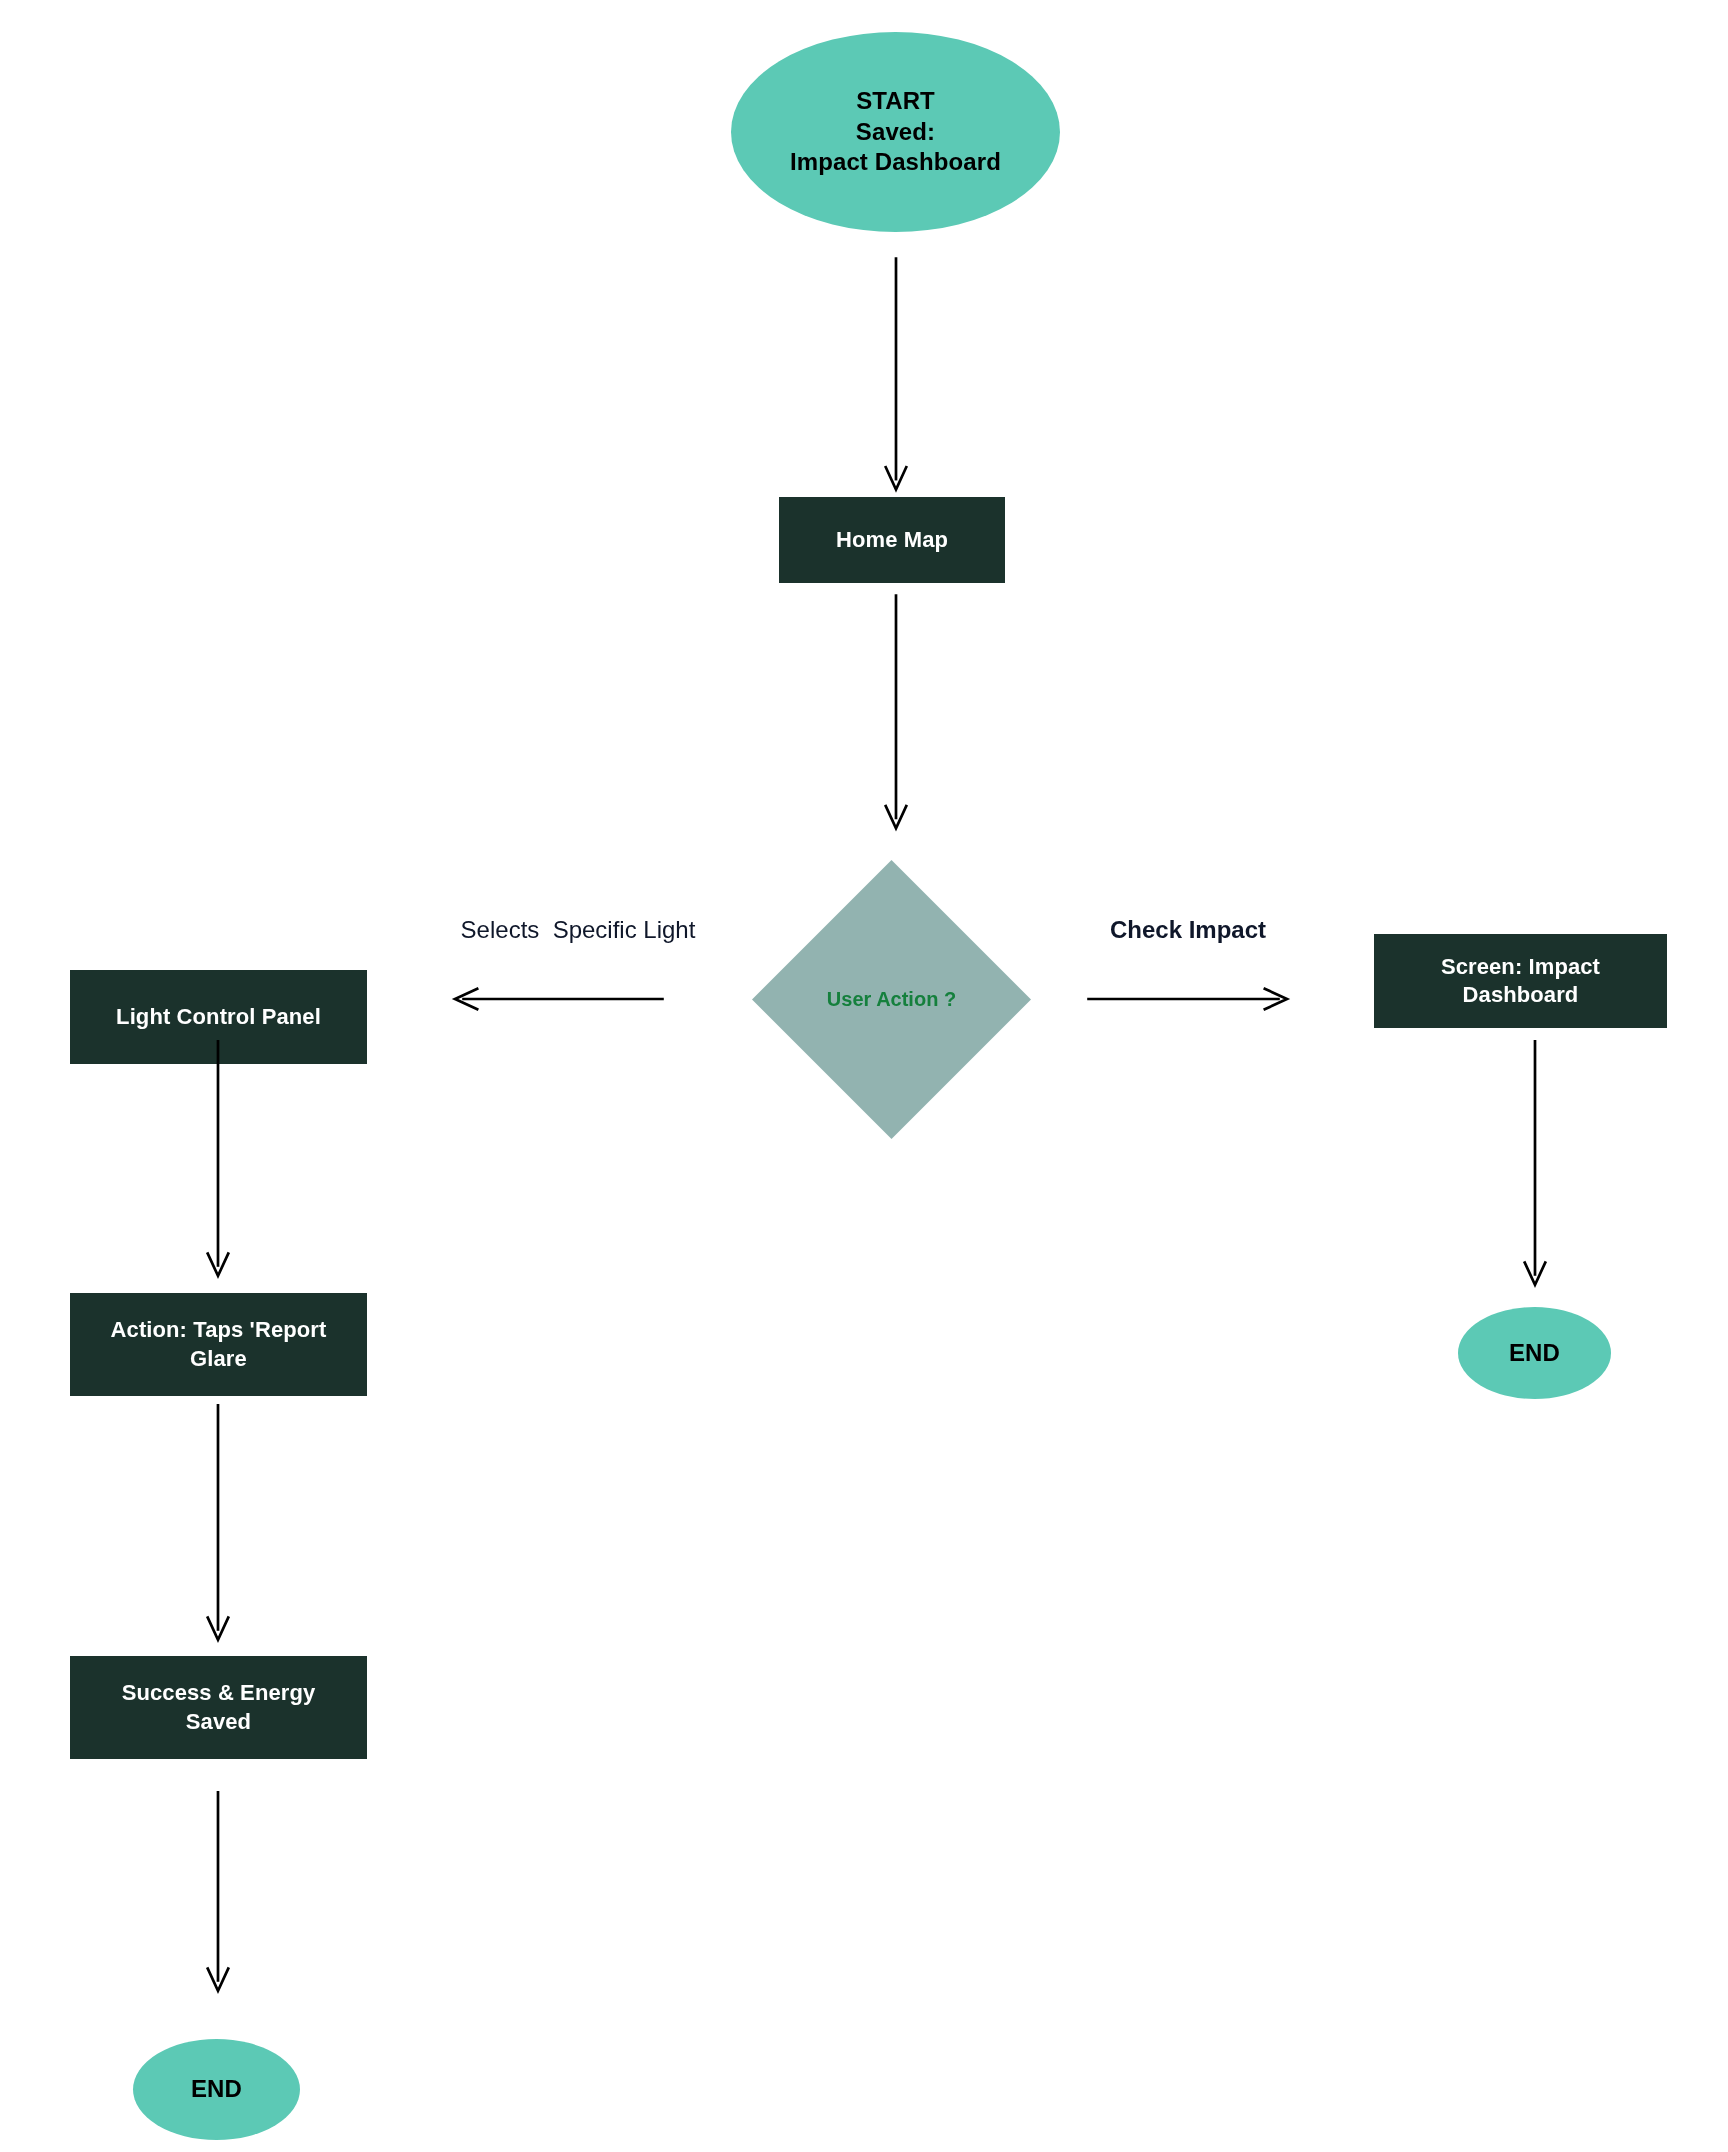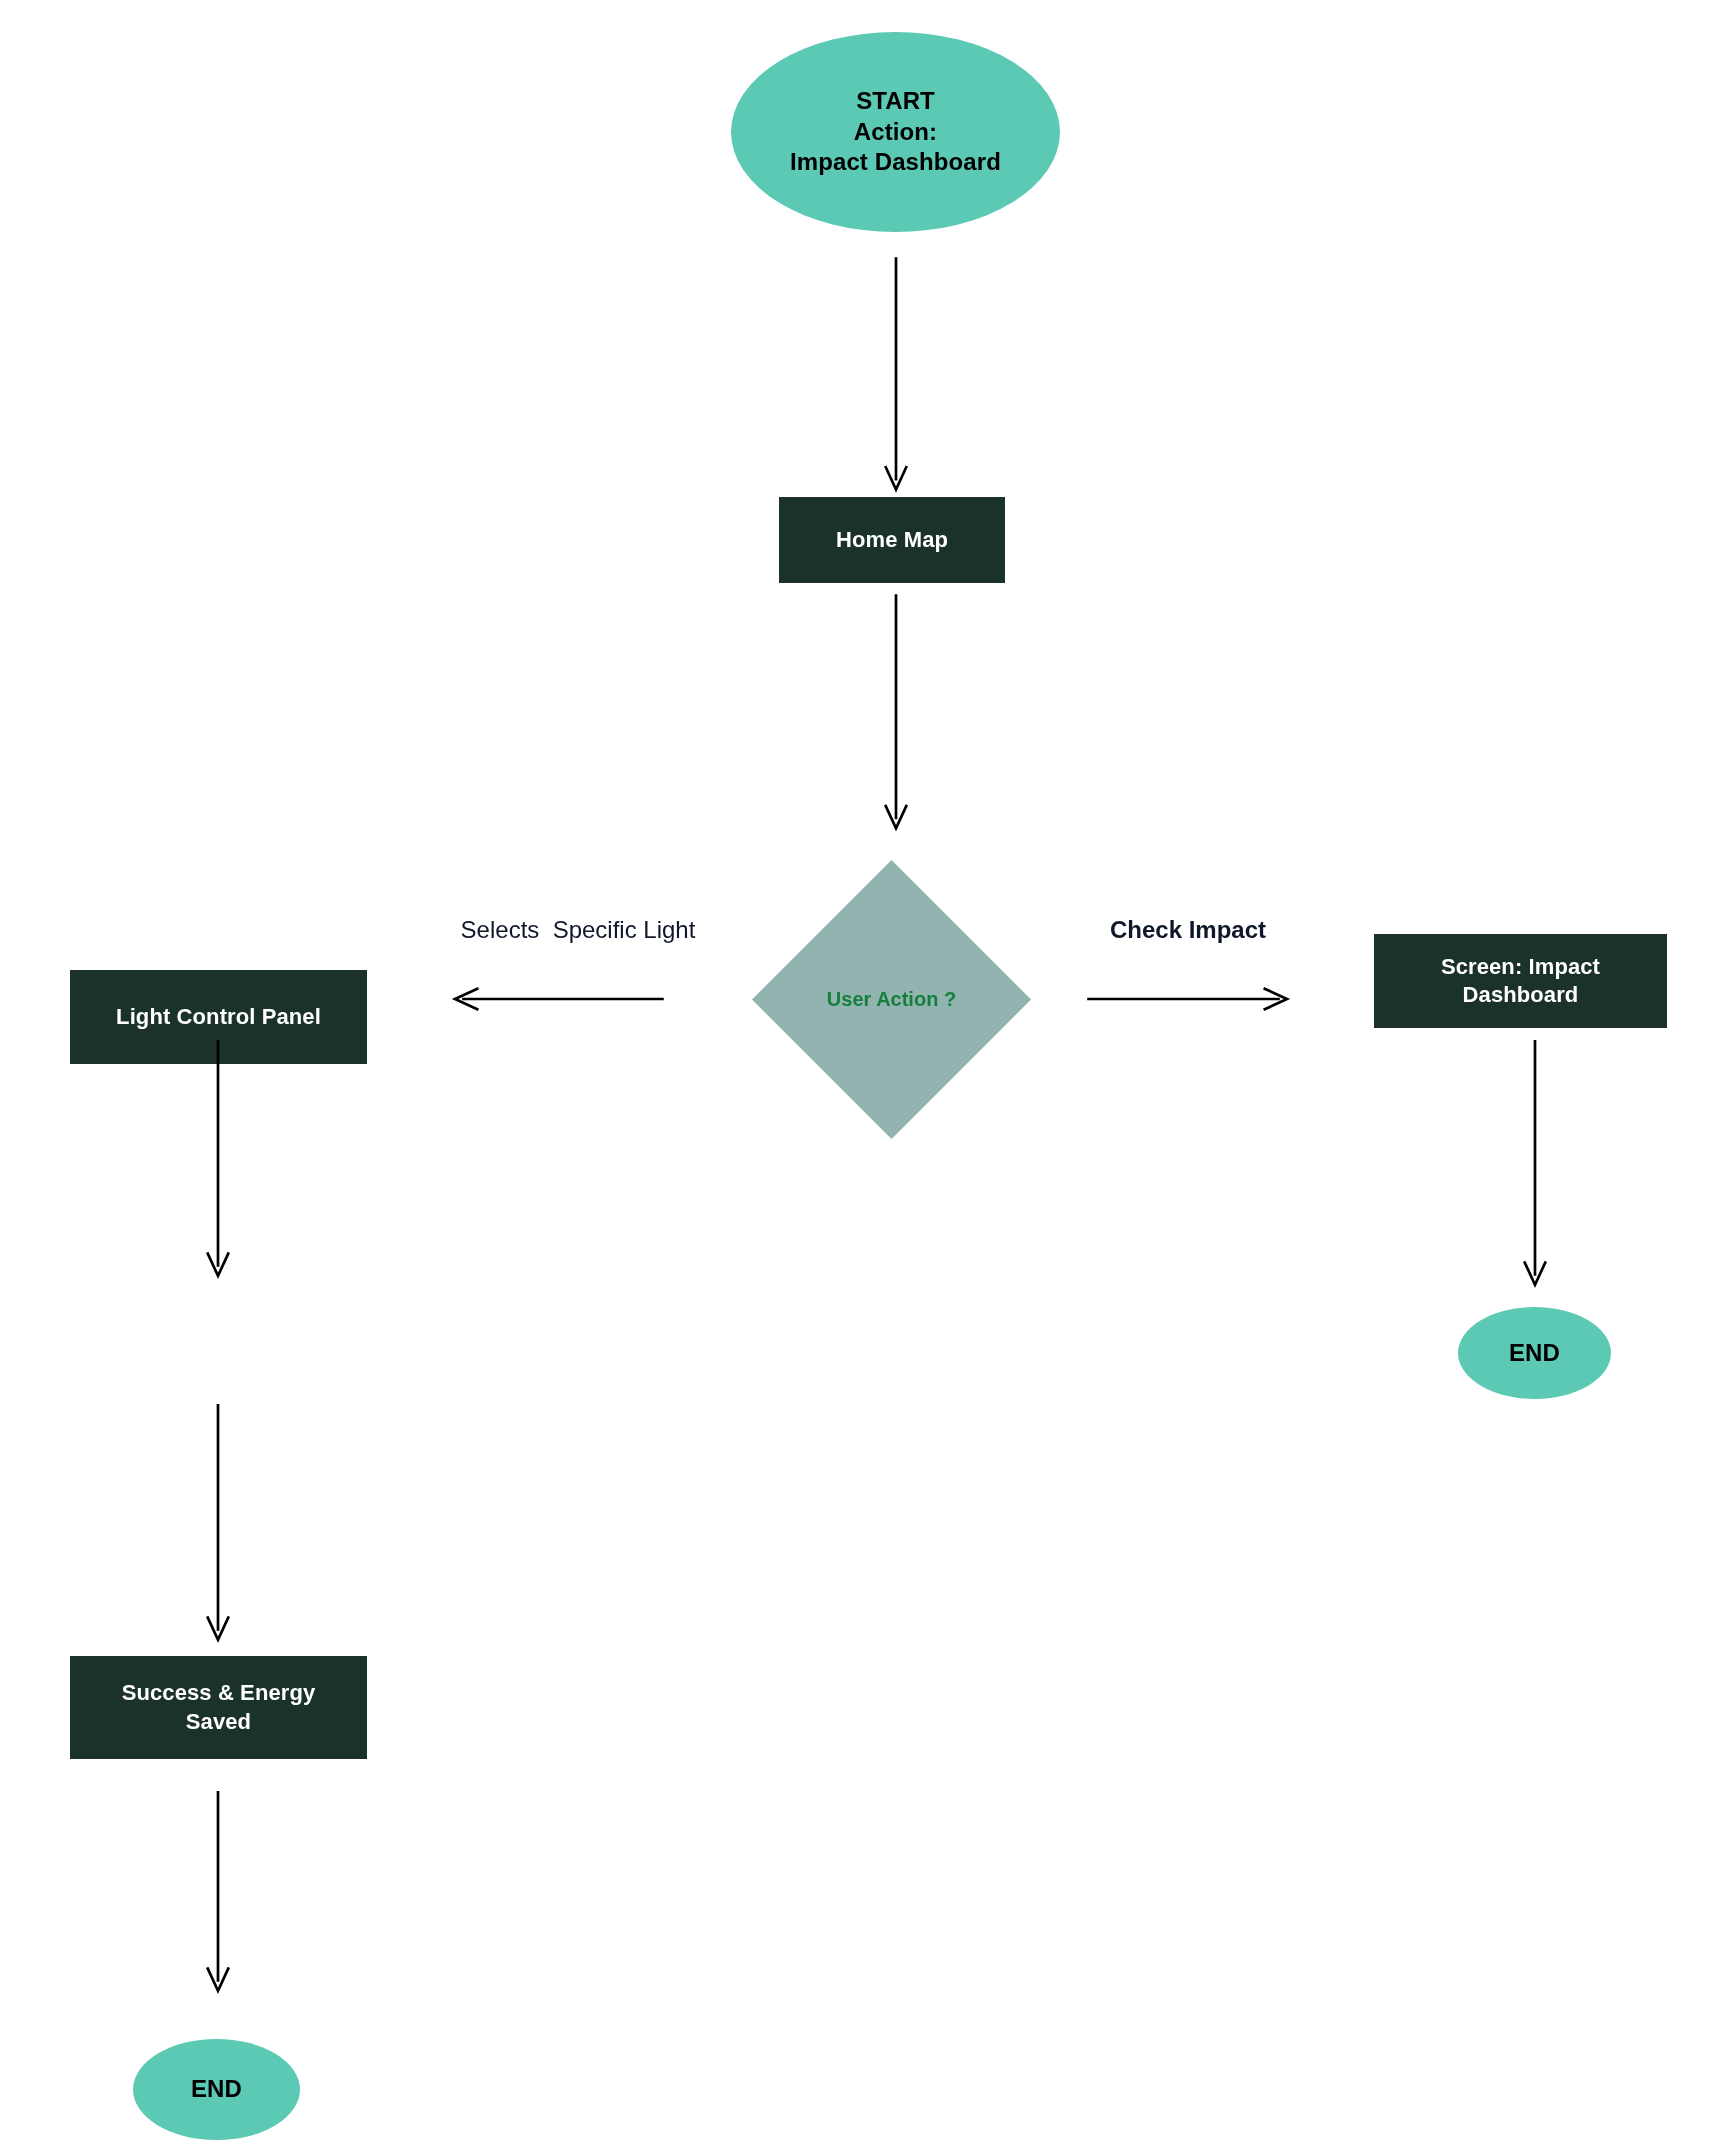--- a/index.html
+++ b/index.html
@@ -103,21 +103,21 @@
     fill: none;
   }
 </style>
 </head>
 <body>
 
 <div id="canvas">
 
   <div class="node terminator" style="left:731px; top:32px; width:329px; height:200px;">
     <span class="node-label">START
-Action:
+Saved:
 Impact Dashboard</span>
   </div>
 
   <svg class="connector" style="left:878px; top:257px; width:36px; height:239px;" viewBox="0 0 40 265">
     <line x1="20" y1="0" x2="20" y2="248" stroke-width="3"></line>
     <polyline points="8,232 20,258 32,232" stroke-width="3"></polyline>
   </svg>
 
   <div class="node process" style="left:779px; top:497px; width:226px; height:86px;">
     <span class="node-label">Home Map</span>
@@ -149,20 +149,24 @@
 
   <div class="node process" style="left:70px; top:934px; width:297px; height:94px;margin-top:36px;">
     <span class="node-label">Light Control Panel</span>
   </div>
 
   <svg class="connector" style="left:200px; top:1040px; width:36px; height:243px;" viewBox="0 0 40 270">
     <line x1="20" y1="0" x2="20" y2="252" stroke-width="3"></line>
     <polyline points="8,236 20,262 32,236" stroke-width="3"></polyline>
   </svg>
 
+  <div class="node process" style="left:70px; top:1293px; width:297px; height:103px;">
+    <span class="node-label">Action: Taps 'Report
+Glare</span>
+  </div>
 
   <svg class="connector" style="left:200px; top:1404px; width:36px; height:243px;" viewBox="0 0 40 270">
     <line x1="20" y1="0" x2="20" y2="252" stroke-width="3"></line>
     <polyline points="8,236 20,262 32,236" stroke-width="3"></polyline>
   </svg>
 
   <div class="node process" style="left:70px; top:1656px; width:297px; height:103px;">
     <span class="node-label">Success &amp; Energy
 Saved</span>
   </div>

